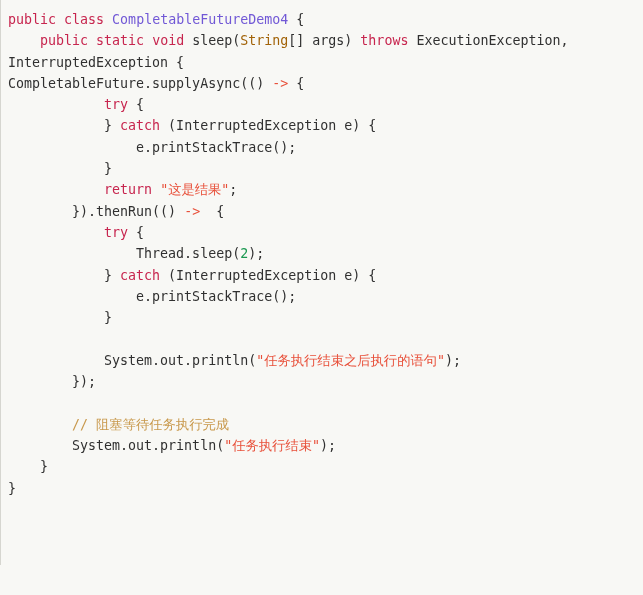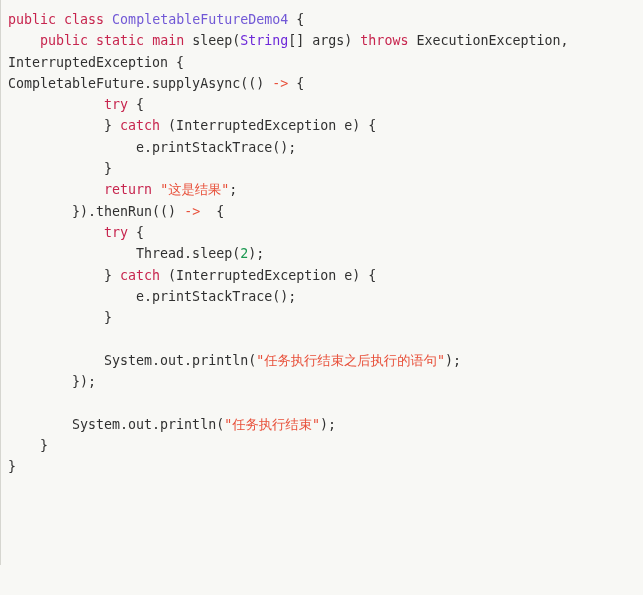--- a/index.html
+++ b/index.html
@@ -29,47 +29,48 @@
     font-size: 13.3px;
     line-height: 21.3px;
     color: #303030;
     white-space: pre;
     tab-size: 4;
     -moz-tab-size: 4;
   }
   .ln { display: block; min-height: 21.3px; }
   .kw   { color: #c7254e; }
   .cls  { color: #7158d6; }
-  .typ  { color: #6d28d9; }
+  .typ  { color: #a16207; }
   .num  { color: #1a9850; }
   .str  { color: #e8503a; }
   .cmt  { color: #c8984b; }
   .arw  { color: #e8503a; }
   .pln  { color: #303030; }
 </style>
 </head>
 <body>
 
 <div id="code-block">
   <pre class="code" id="code-out"><span class="ln"><span class="kw">public</span><span class="pln"> </span><span class="kw">class</span><span class="pln"> </span><span class="cls">CompletableFutureDemo4</span><span class="pln"> {</span>
-</span><span class="ln"><span class="pln">    </span><span class="kw">public</span><span class="pln"> </span><span class="kw">static</span><span class="pln"> </span><span class="kw">main</span><span class="pln"> </span><span class="pln">sleep(</span><span class="typ">String</span><span class="pln">[] args) </span><span class="kw">throws</span><span class="pln"> ExecutionException,</span>
+</span><span class="ln"><span class="pln">    </span><span class="kw">public</span><span class="pln"> </span><span class="kw">static</span><span class="pln"> </span><span class="kw">void</span><span class="pln"> </span><span class="pln">sleep(</span><span class="typ">String</span><span class="pln">[] args) </span><span class="kw">throws</span><span class="pln"> ExecutionException,</span>
 </span><span class="ln"><span class="pln">InterruptedException {</span>
 </span><span class="ln"><span class="pln">CompletableFuture.supplyAsync(() </span><span class="arw">-&gt;</span><span class="pln"> {</span>
 </span><span class="ln"><span class="pln">            </span><span class="kw">try</span><span class="pln"> {</span>
 </span><span class="ln"><span class="pln">            } </span><span class="kw">catch</span><span class="pln"> (InterruptedException e) {</span>
 </span><span class="ln"><span class="pln">                e.printStackTrace();</span>
 </span><span class="ln"><span class="pln">            }</span>
 </span><span class="ln"><span class="pln">            </span><span class="kw">return</span><span class="pln"> </span><span class="str">"这是结果"</span><span class="pln">;</span>
 </span><span class="ln"><span class="pln">        }).thenRun(() </span><span class="arw">-&gt;</span><span class="pln">  {</span>
 </span><span class="ln"><span class="pln">            </span><span class="kw">try</span><span class="pln"> {</span>
 </span><span class="ln"><span class="pln">                Thread.sleep(</span><span class="num">2</span><span class="pln">);</span>
 </span><span class="ln"><span class="pln">            } </span><span class="kw">catch</span><span class="pln"> (InterruptedException e) {</span>
 </span><span class="ln"><span class="pln">                e.printStackTrace();</span>
 </span><span class="ln"><span class="pln">            }</span>
 </span><span class="ln">
 </span><span class="ln"><span class="pln">            System.out.println(</span><span class="str">"任务执行结束之后执行的语句"</span><span class="pln">);</span>
 </span><span class="ln"><span class="pln">        });</span>
 </span><span class="ln">
+</span><span class="ln"><span class="pln">        </span><span class="cmt">// 阻塞等待任务执行完成</span>
 </span><span class="ln"><span class="pln">        System.out.println(</span><span class="str">"任务执行结束"</span><span class="pln">);</span>
 </span><span class="ln"><span class="pln">    }</span>
 </span><span class="ln"><span class="pln">}</span>
 </span></pre>
 </div>
 
 </body></html>

